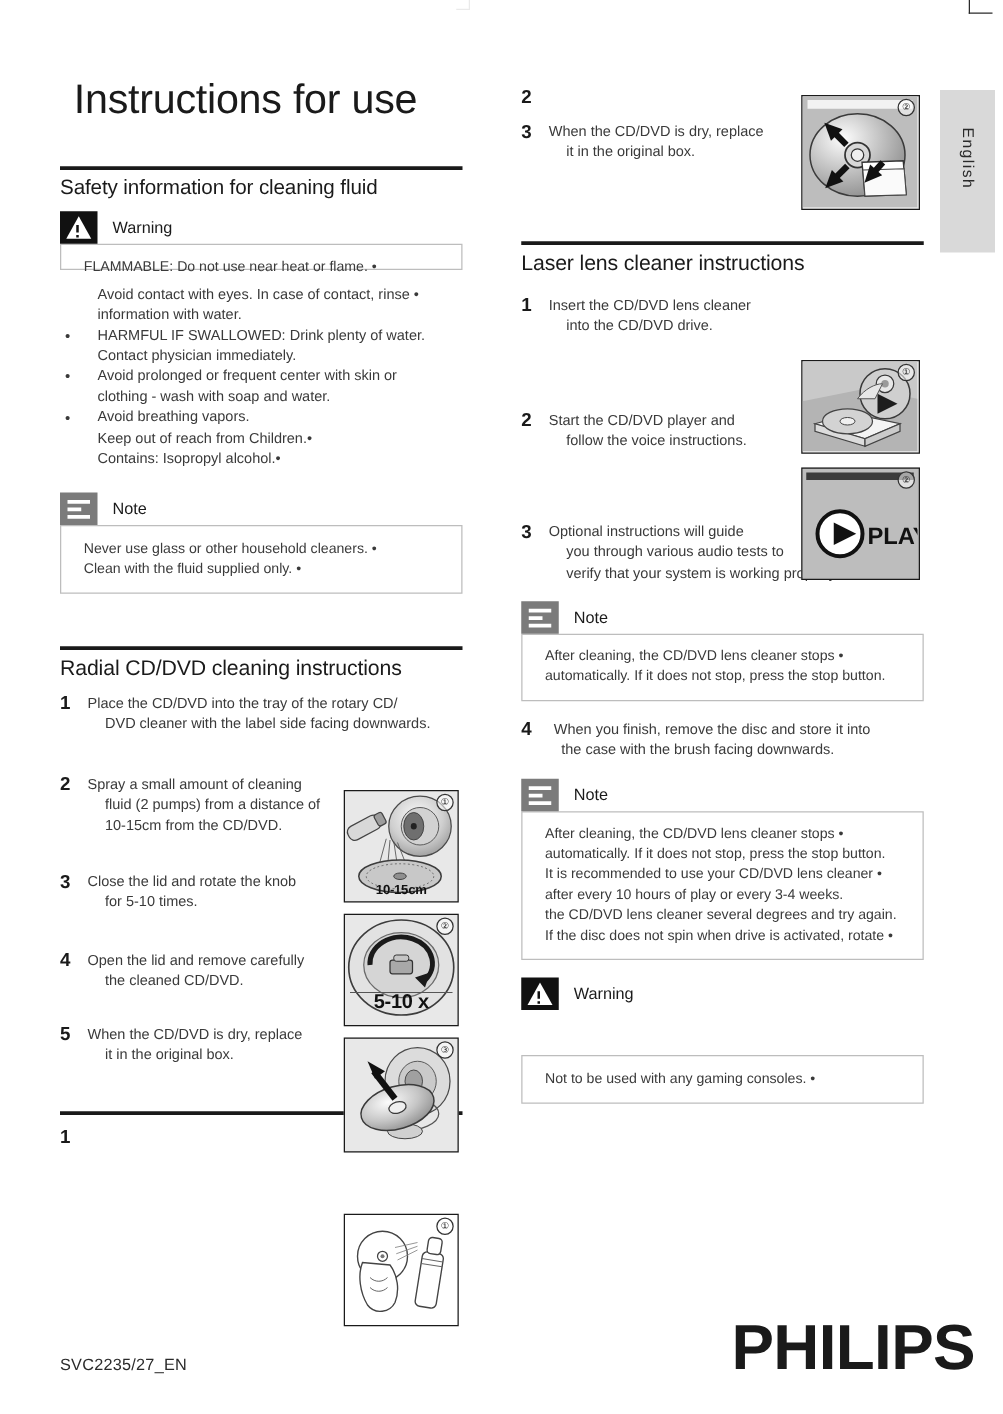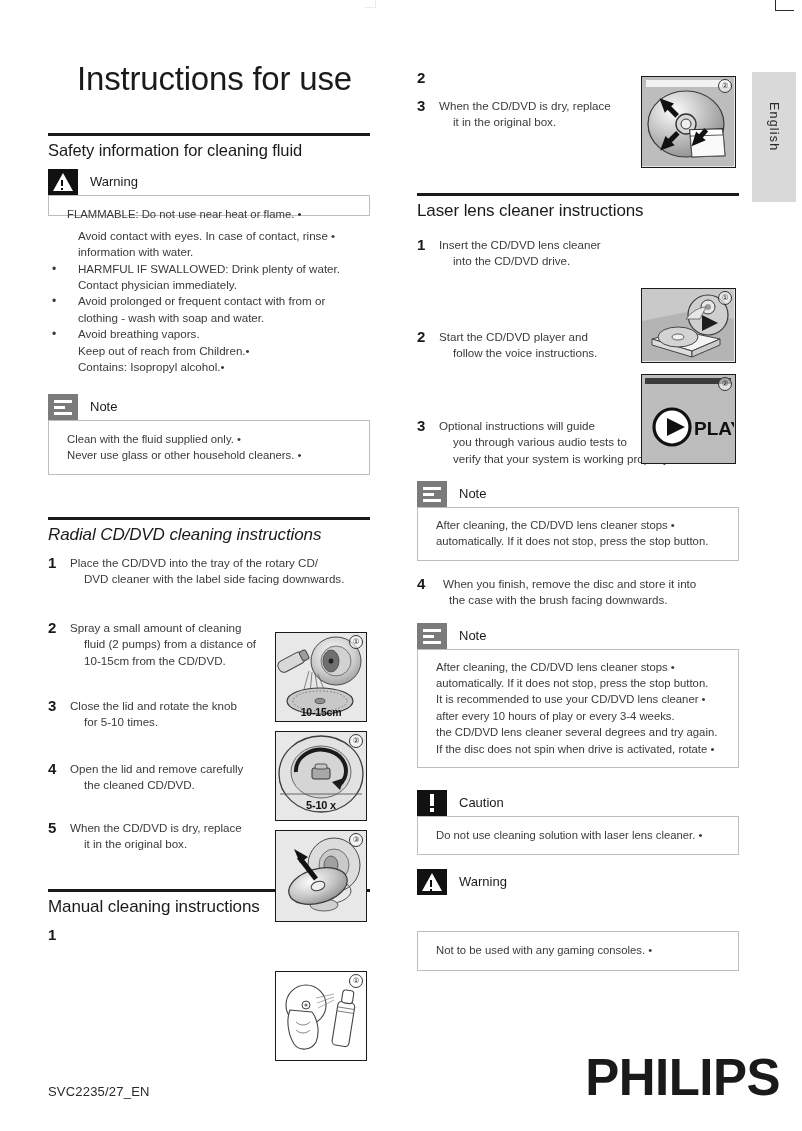--- a/index.html
+++ b/index.html
@@ -27,21 +27,21 @@
   }
   .lang-tab span{
     display:block;
     writing-mode:vertical-rl;
     font-size:12.5px;letter-spacing:1.2px;color:#2a2a2a;
     position:absolute;left:15px;top:30px;
   }
 
   h1.title{
     font-size:33px;font-weight:400;letter-spacing:-0.2px;
-    margin:0 0 0 11px;line-height:1.05;color:#1a1a1a;text-align:center;
+    margin:0 0 0 11px;line-height:1.05;color:#1a1a1a;
   }
 
   .rule{height:3px;background:#1a1a1a;width:100%;}
   .sec-head{
     font-size:16.5px;font-weight:400;color:#1a1a1a;
     margin:5px 0 9px 0;letter-spacing:-0.1px;
   }
 
   
   .callout{margin:0;width:100%;}
@@ -151,50 +151,50 @@
           <span>Avoid contact with eyes. In case of contact, rinse •</span><br>
           <span>information with water.</span>
         </li>
         <li>
           <span class="lead">•</span>
           <span>HARMFUL IF SWALLOWED: Drink plenty of water.</span><br>
           <span>Contact physician immediately.</span>
         </li>
         <li>
           <span class="lead">•</span>
-          <span>Avoid prolonged or frequent contact with from or</span><br>
+          <span>Avoid prolonged or frequent center with skin or</span><br>
           <span>clothing - wash with soap and water.</span>
         </li>
         <li>
           <span class="lead">•</span>
           <span>Avoid breathing vapors.</span><br>
           <span>Keep out of reach from Children.•</span><br>
           <span>Contains: Isopropyl alcohol.•</span>
         </li>
       </ul>
 
       <div class="callout" style="margin-top:18px;">
         <div class="bar">
           <div class="ico note">
             <i class="b1"></i>
               <i class="b2"></i>
               <i class="b3"></i>
           </div>
           <div class="ttl">Note</div>
         </div>
         <div class="body" style="height:55px;padding-top:10px;">
+          <p>Never use glass or other household cleaners.  •</p>
           <p>Clean with the fluid supplied only.   •</p>
-          <p>Never use glass or other household cleaners.  •</p>
         </div>
       </div>
     </div>
 
     <div style="margin-top:42px;">
       <div class="rule"></div>
-      <div class="sec-head" style="font-size:17px;font-style:italic;">Radial CD/DVD cleaning instructions</div>
+      <div class="sec-head" style="font-size:17px;">Radial CD/DVD cleaning instructions</div>
 
       <div class="step" style="margin-top:10px;">
         <span class="num">1</span>
         <div class="txt">
           <span>Place the CD/DVD into the tray of the rotary CD/</span>
           <span class="ind">DVD cleaner with the label side facing downwards.</span>
         </div>
       </div>
 
       <div class="step" style="margin-top:32px;">
@@ -226,21 +226,20 @@
         <span class="num">5</span>
         <div class="txt" style="width:200px;">
           <span>When the CD/DVD is dry, replace</span>
           <span class="ind">it in the original box.</span>
         </div>
       </div>
     </div>
 
     <div style="margin-top:36px;">
       <div class="rule"></div>
-      <div class="sec-head" style="font-size:17px;">Manual cleaning instructions</div>
 
       <div class="step" style="margin-top:10px;">
         <span class="num">1</span>
       </div>
     </div>
   </div>
 
   <div class="fig abs" style="left:275px;top:632px;width:92px;height:90px;">
     <svg width="90" height="88" viewBox="0 0 90 88">
       <defs>
@@ -276,21 +275,21 @@
     <svg width="90" height="88" viewBox="0 0 90 88">
       <ellipse cx="45" cy="42" rx="42" ry="38" fill="#e2e2e2" stroke="#3c3c3c" stroke-width="1.3"></ellipse>
       <ellipse cx="45" cy="40" rx="30" ry="26" fill="#d5d5d5" stroke="#6a6a6a" stroke-width="1"></ellipse>
       <path d="M20 40 A25 21 0 1 1 62 54" fill="none" stroke="#1a1a1a" stroke-width="4"></path>
       <polygon points="64,58 56,50 68,46" fill="#1a1a1a"></polygon>
       <rect x="36" y="36" width="18" height="11" rx="2" fill="#a8a8a8" stroke="#333" stroke-width="1"></rect>
       <rect x="39" y="32" width="12" height="5" rx="2" fill="#c5c5c5" stroke="#333" stroke-width=".8"></rect>
       <line x1="4" y1="62" x2="86" y2="62" stroke="#555" stroke-width=".9"></line>
     </svg>
     <div class="stepno">②</div>
-    <div class="cap" style="bottom:9px;font-size:11px;">5-10 x</div>
+    <div class="cap" style="bottom:9px;font-size:16px;">5-10 x</div>
   </div>
 
   <div class="fig abs" style="left:275px;top:830px;width:92px;height:92px;">
     <svg width="90" height="90" viewBox="0 0 90 90">
       <defs>
         <radialGradient id="gB" cx="40%" cy="32%" r="75%">
           <stop offset="0%" stop-color="#fcfcfc"></stop>
             <stop offset="55%" stop-color="#c6c6c6"></stop>
             <stop offset="100%" stop-color="#8d8d8d"></stop>
         </radialGradient>
@@ -413,32 +412,20 @@
         <div class="body" style="padding:9px 10px 10px 18px;">
           <p>After cleaning, the CD/DVD lens cleaner stops   •</p>
           <p>automatically. If it does not stop, press the stop button.</p>
           <p> It is recommended to use your CD/DVD lens cleaner   •</p>
           <p>after every 10 hours of play or every 3-4 weeks.</p>
           <p>the CD/DVD lens cleaner several degrees and try again.</p>
           <p>If the disc does not spin when drive is activated, rotate  •</p>
         </div>
       </div>
 
-      <div class="callout" style="margin-top:22px;">
-        <div class="bar">
-          <div class="ico caution">
-            <span class="ex"></span>
-              <span class="exd"></span>
-          </div>
-          <div class="ttl">Caution</div>
-        </div>
-        <div class="body" style="padding:10px 10px 11px 18px;">
-          <p>Do not use cleaning solution with laser lens cleaner.  •</p>
-        </div>
-      </div>
 
       <div class="callout" style="margin-top:14px;">
         <div class="bar">
           <div class="ico warning">
             <span class="tri"></span>
               <span class="ex"></span>
               <span class="exd"></span>
           </div>
           <div class="ttl">Warning</div>
         </div>

